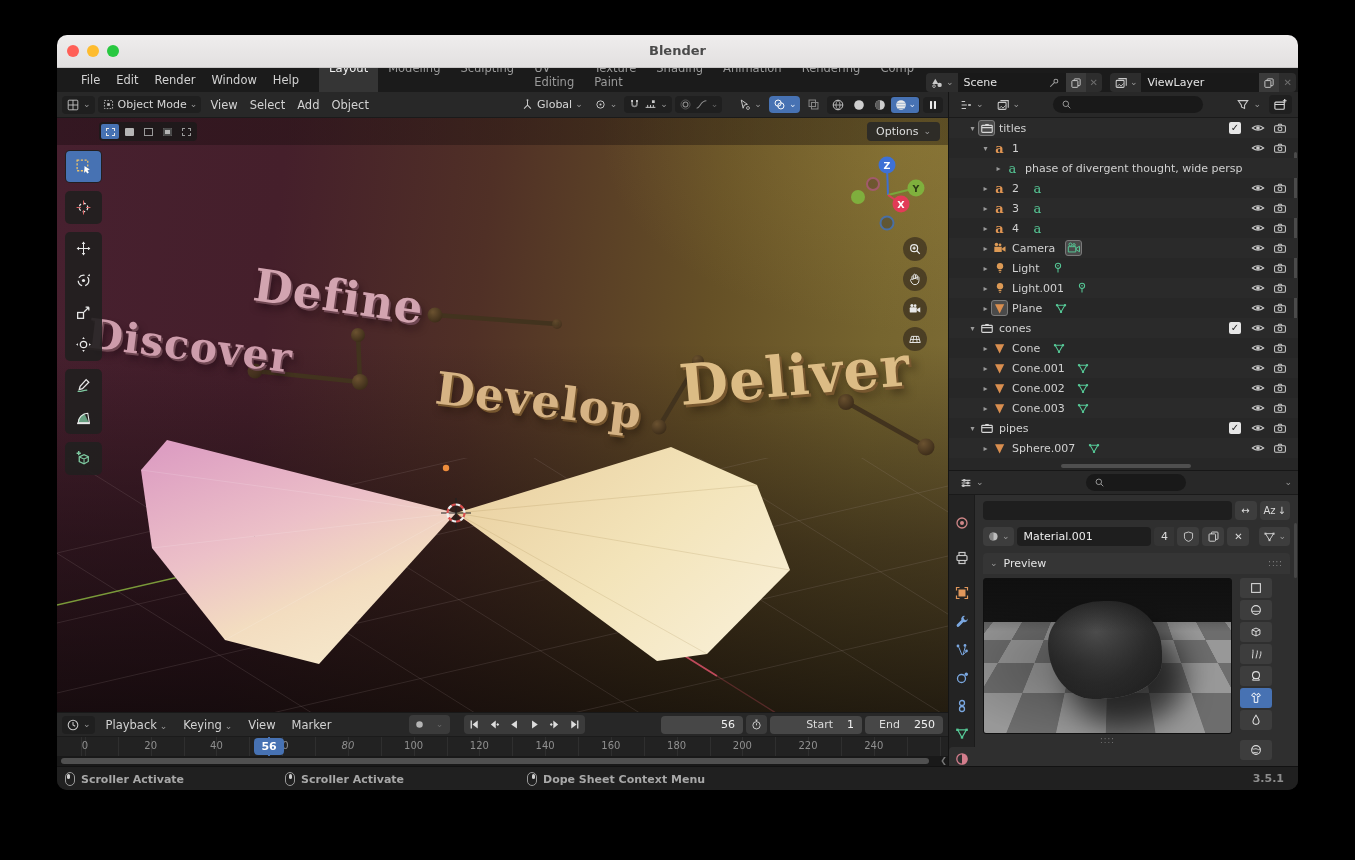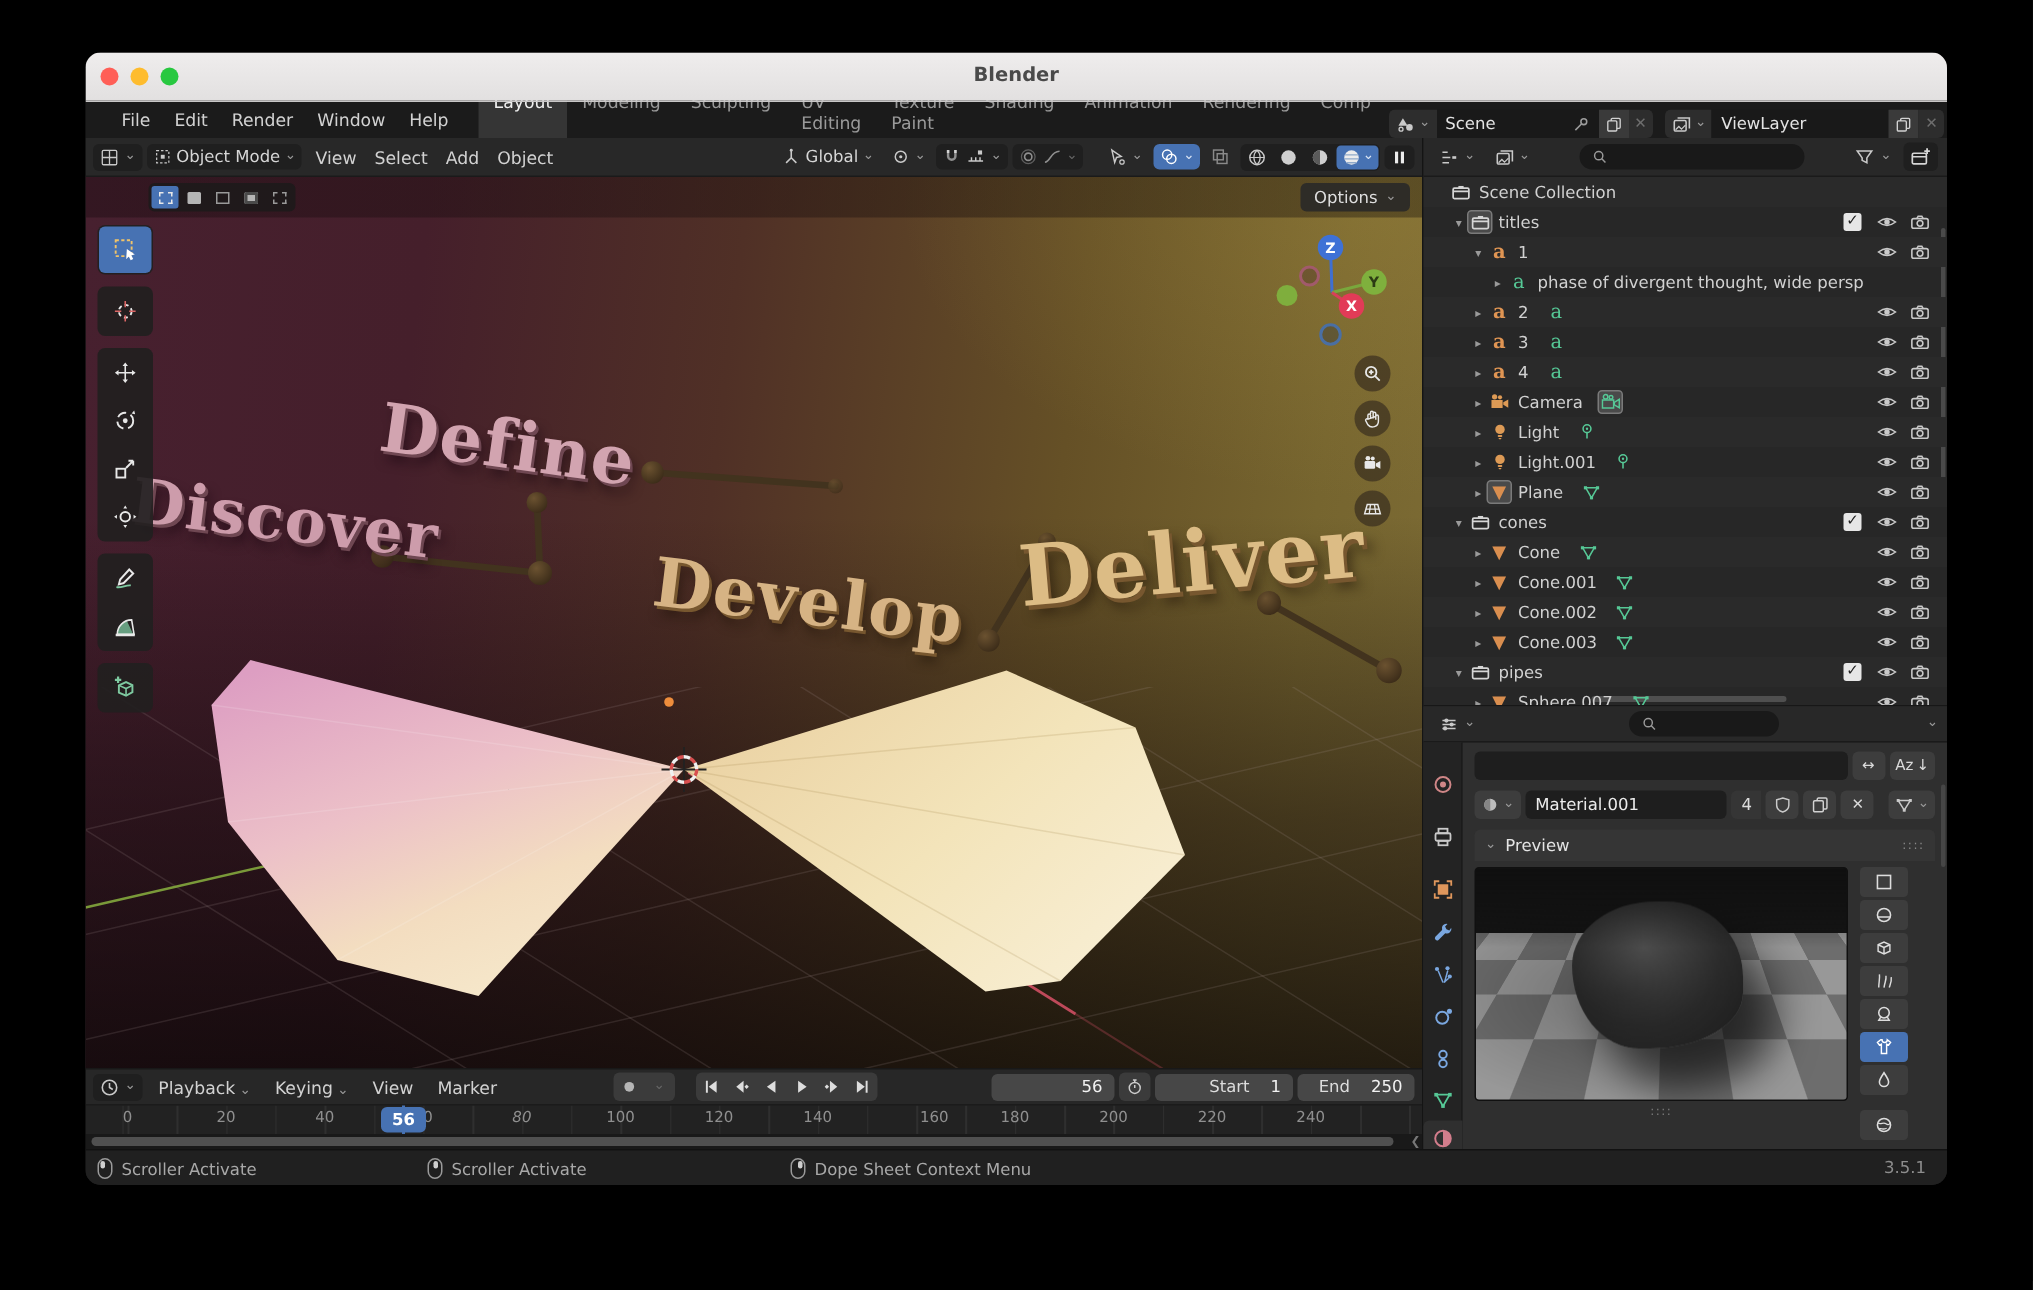--- a/index.html
+++ b/index.html
@@ -143,21 +143,21 @@
   .cloth { position:absolute; left:26%; top:14%; width:46%; height:64%; background:radial-gradient(circle at 42% 32%, #585858, #303030 55%, #232323 85%); border-radius:52% 48% 58% 42%/46% 54% 40% 60%; box-shadow:20px 26px 28px rgba(0,0,0,.6); }
   .prev-btns { display:flex; flex-direction:column; gap:2px; width:32px; }
   .prev-btn { height:20px; background:#3d3d3d; border-radius:3px; display:flex; align-items:center; justify-content:center; }
   .prev-btn svg { width:14px; height:14px; }
   .prev-btn.on { background:#4772b3; }
   .prev-btn.world { margin-top:8px; }
   .img-grip { width:249px; text-align:center; color:#7c7c7c; font-size:8px; letter-spacing:1px; margin-top:2px; }
   .pr-vscroll { position:absolute; right:1px; top:28px; width:3px; height:55px; background:#464646; border-radius:2px; }
 
   
-  .statusbar { position:relative; height:24px; background:#202020; border-top:1px solid #121212; font-size:11px; color:#a8a8a8; }
+  .statusbar { position:relative; height:24px; background:#202020; border-top:1px solid #121212; font-size:11px; color:#a8a8a8;font-weight:bold; }
   .st-item { position:absolute; top:0; display:flex; align-items:center; gap:6px; height:24px; }
   .mi { position:relative; width:10px; height:14px; border:1.4px solid #9a9a9a; border-radius:5px; }
   .mi::before { content:''; position:absolute; top:1px; width:3px; height:5px; background:#cfcfcf; border-radius:1.5px; }
   .mi.l::before { left:1px; } .mi.m::before { left:2.5px; } .mi.r::before { right:1px; }
   .st-ver { position:absolute; right:14px; top:0; line-height:24px; color:#8d8d8d; }
   .ic { display:block; }
 </style>
 </head>
 <body>
 
@@ -654,21 +654,21 @@
         <div class="playhead" id="playhead" style="left: 211.05px;"></div>
         <div class="framechip" id="framechip" style="left: 197.05px;">56</div>
       <span class="tick" style="left: 28px;">0</span>
             <span class="tick" style="left: 93.732px;">20</span>
             <span class="tick" style="left: 159.464px;">40</span>
             <span class="tick" style="left: 225.196px;">60</span>
             <span class="tick" style="left: 290.928px; font-style: italic;">80</span>
             <span class="tick" style="left: 356.66px;">100</span>
             <span class="tick" style="left: 422.392px;">120</span>
             <span class="tick" style="left: 488.124px;">140</span>
-            <span class="tick" style="left: 553.856px; margin-left: 12px;">160</span>
+            <span class="tick" style="left: 553.856px;">160</span>
             <span class="tick" style="left: 619.588px;">180</span>
             <span class="tick" style="left: 685.32px;">200</span>
             <span class="tick" style="left: 751.052px;">220</span>
             <span class="tick" style="left: 816.784px;">240</span>
           </div>
       <div class="tl-scroll">
         <div class="tl-handle"></div>
         <div class="tl-collapse">❮</div>
       </div>
     </div>
@@ -706,31 +706,20 @@
               <svg class="ic" width="15" height="15" viewBox="0 0 16 16">
                 <rect x="2" y="5.5" width="10" height="7.5" rx="1" fill="none" stroke="#d6d6d6" stroke-width="1.2"></rect>
                 <path d="M2 8h10" stroke="#d6d6d6" stroke-width="1.2"></path>
                 <path d="M12.5 2v4M10.5 4h4" stroke="#d6d6d6" stroke-width="1.3"></path>
               </svg>
             </div>
       </div>
       <div class="outliner" id="outliner">
         <div class="ol-vscroll"></div>
         <div class="ol-hscroll"></div>
-      <div class="ol-row" style="padding-left: 5px;">
-              <span class="ol-arrow"></span>
-              <span class="ol-ico">
-                <svg viewBox="0 0 16 16">
-                  <rect x="2" y="5" width="12" height="8" rx="1" fill="none" stroke="#d6d6d6" stroke-width="1.3"></rect>
-                  <path d="M2 7.6h12" stroke="#d6d6d6" stroke-width="1.3"></path>
-                  <rect x="6" y="3.4" width="4" height="1.6" fill="#d6d6d6"></rect>
-                </svg>
-              </span>
-              <span class="ol-label">Scene Collection</span>
-            </div>
             <div class="ol-row" style="padding-left: 18px;">
               <span class="ol-arrow">▾</span>
               <span class="ol-ico boxed">
                 <svg viewBox="0 0 16 16">
                   <rect x="2" y="5" width="12" height="8" rx="1" fill="none" stroke="#d6d6d6" stroke-width="1.3"></rect>
                   <path d="M2 7.6h12" stroke="#d6d6d6" stroke-width="1.3"></path>
                   <rect x="6" y="3.4" width="4" height="1.6" fill="#d6d6d6"></rect>
                 </svg>
               </span>
               <span class="ol-label">titles</span>

